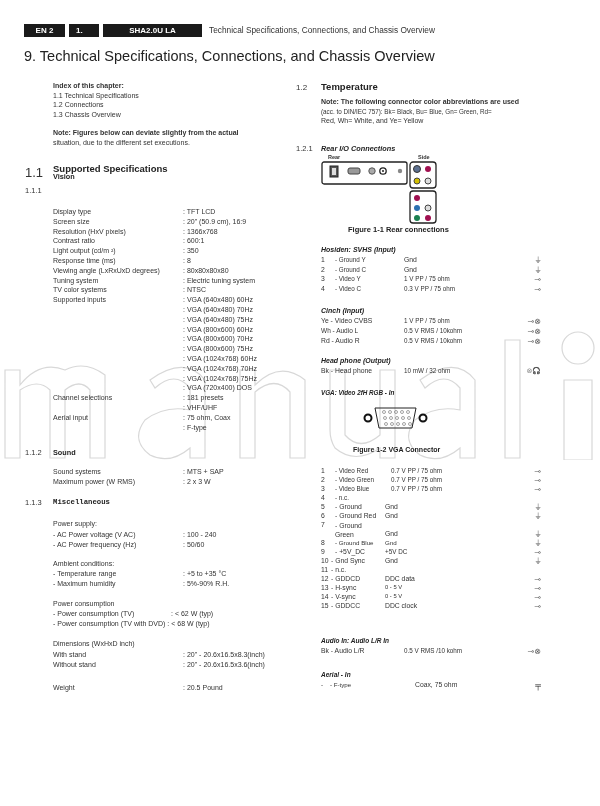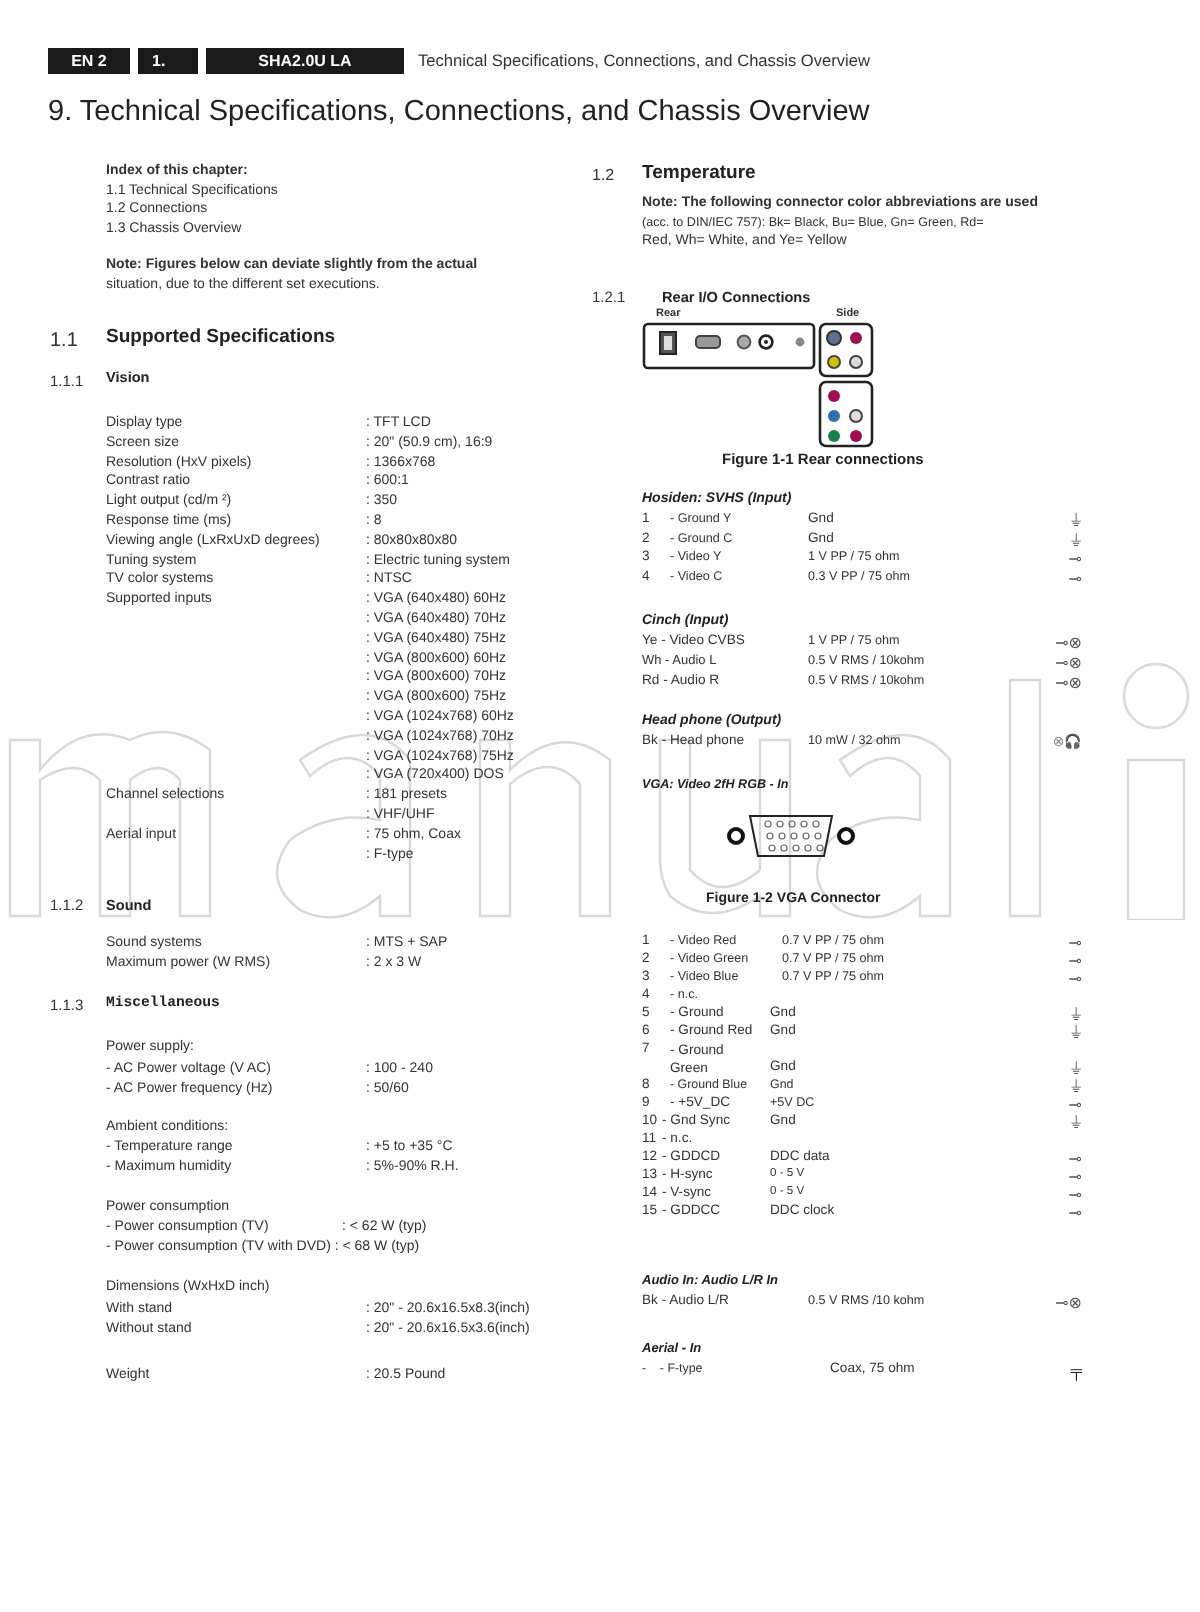--- a/index.html
+++ b/index.html
@@ -52,25 +52,25 @@
   <div class="bold">Index of this chapter:</div>
   <div>1.1 Technical Specifications</div>
   <div>1.2 Connections</div>
   <div>1.3 Chassis Overview</div>
 </div>
 <div class="abs small" style="left:53px;top:128px;width:230px;">
   <div class="bold">Note: Figures below can deviate slightly from the actual</div>
   <div>situation, due to the different set executions.</div>
 </div>
 
-<div class="sec-num" style="left:25px;top:165px;font-size:10px;">1.1</div>
+<div class="sec-num" style="left:25px;top:165px;font-size:13px;">1.1</div>
 <div class="sec-h2" style="left:53px;top:163px;">Supported Specifications</div>
 
 <div class="sec-num" style="left:25px;top:186px;">1.1.1</div>
-<div class="sec-h3" style="left:53px;top:184px;text-align:center;">Vision</div>
+<div class="sec-h3" style="left:53px;top:172px;text-align:center;">Vision</div>
 
 <div class="abs" style="left:53px;top:208px;width:235px;height:225px;">
   <div class="spec-row" style="top:0px;">
       <span class="spec-label">Display type</span>
       <span class="spec-val">: TFT LCD</span>
     </div>
   <div class="spec-row" style="top:9.8px;">
       <span class="spec-label">Screen size</span>
       <span class="spec-val">: 20" (50.9 cm), 16:9</span>
     </div>
@@ -221,21 +221,21 @@
 
 <div class="sec-num" style="left:296px;top:83px;font-size:8px;">1.2</div>
 <div class="sec-h2" style="left:321px;top:81px;">Temperature</div>
 <div class="abs small" style="left:321px;top:97px;width:260px;">
   <div class="bold">Note: The following connector color abbreviations are used</div>
   <div style="font-size:6.3px;">(acc. to DIN/IEC 757): Bk= Black, Bu= Blue, Gn= Green, Rd=</div>
   <div style="font-size:7px;">Red, Wh= White, and Ye= Yellow</div>
 </div>
 
 <div class="sec-num" style="left:296px;top:144px;">1.2.1</div>
-<div class="sec-h3" style="left:331px;top:144px;">Rear I/O Connections</div>
+<div class="sec-h3" style="left:321px;top:144px;font-style:italic;">Rear I/O Connections</div>
 
 <div class="abs" style="left:328px;top:154px;font-size:5.5px;font-weight:bold;color:#333;">Rear</div>
 <div class="abs" style="left:418px;top:154px;font-size:5.5px;font-weight:bold;color:#333;">Side</div>
 <svg class="abs" style="left:320px;top:160px;" width="125" height="64" viewBox="0 0 125 64">
   <rect x="2" y="2" width="85" height="22" rx="2" fill="none" stroke="#222" stroke-width="1.3"></rect>
   <rect x="10" y="6" width="8" height="11" fill="#555" stroke="#222" stroke-width="1"></rect>
   <rect x="12" y="8" width="4" height="7" fill="#ddd"></rect>
   <rect x="28" y="8" width="12" height="6" rx="2" fill="#999" stroke="#444"></rect>
   <circle cx="52" cy="11" r="3.2" fill="#aaa" stroke="#555"></circle>
   <circle cx="63" cy="11" r="3.2" fill="#fff" stroke="#222" stroke-width="1.3"></circle>
@@ -246,21 +246,21 @@
   <circle cx="108" cy="9" r="3" fill="#a01050"></circle>
   <circle cx="97" cy="21" r="3" fill="#d4c000" stroke="#444"></circle>
   <circle cx="108" cy="21" r="3" fill="#ddd" stroke="#444"></circle>
   <rect x="90" y="31" width="26" height="32" rx="3" fill="none" stroke="#222" stroke-width="1.3"></rect>
   <circle cx="97" cy="38" r="3" fill="#a01050"></circle>
   <circle cx="97" cy="48" r="3" fill="#2a70b0"></circle>
   <circle cx="108" cy="48" r="3" fill="#ddd" stroke="#444"></circle>
   <circle cx="97" cy="58" r="3" fill="#1a8050"></circle>
   <circle cx="108" cy="58" r="3" fill="#a01050"></circle>
 </svg>
-<div class="caption" style="left:361px;top:225px;">Figure 1-1 Rear connections</div>
+<div class="caption" style="left:348px;top:225px;">Figure 1-1 Rear connections</div>
 
 <div class="ital-h" style="left:321px;top:246px;">Hosiden: SVHS (Input)</div>
 <div class="abs" style="left:321px;top:256px;width:220px;">
   <div class="pin-row" style="top:0;">
       <span style="left:0">1</span>
       <span style="left:14px;font-size:6.3px;">- Ground Y</span>
       <span style="left:83px">Gnd</span>
       <span class="sym">⏚</span>
     </div>
   <div class="pin-row" style="top:9.5px;">

